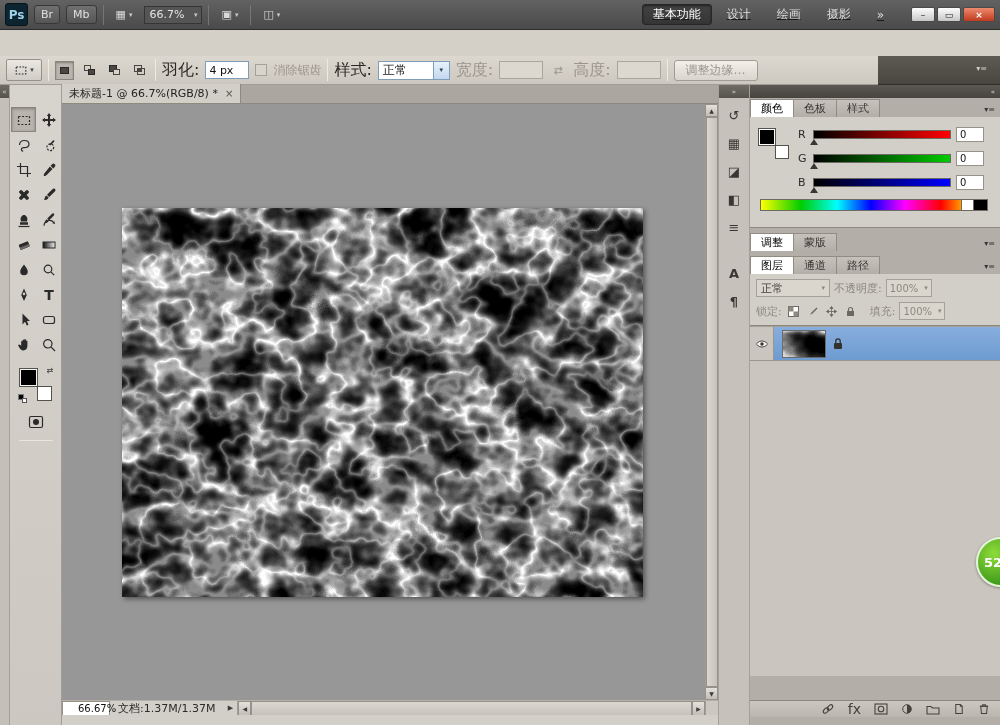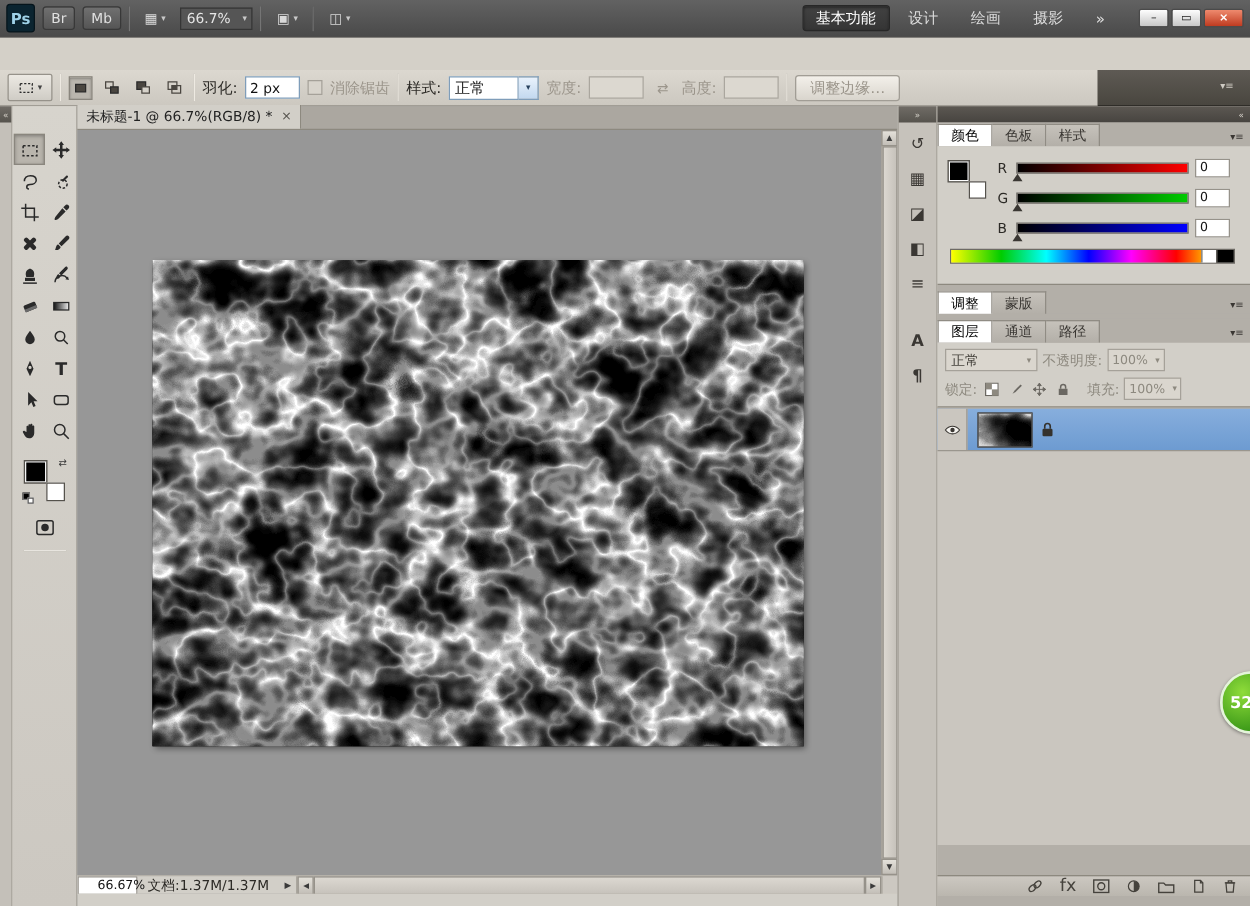--- a/index.html
+++ b/index.html
@@ -15,21 +15,21 @@
     font-size:12px; display:flex; align-items:center; justify-content:center; border-radius:3px; border:1px solid #06141b; }
   .appbtn { height:19px; padding:0 6px; background:linear-gradient(#707070,#555555);
     border:1px solid #383838; border-radius:3px; color:#e0e0e0; font-size:11px;
     display:flex; align-items:center; }
   .appicon { height:19px; padding:0 5px; background:transparent; border:1px solid transparent;
     border-radius:3px; color:#d8d8d8; font-size:11px; display:flex; align-items:center; gap:3px; }
   .appicon .dd, .zoombox .dd { font-size:7px; color:#c9c9c9; }
   .vsep-dark { width:1px; height:20px; background:#3a3a3a; border-right:1px solid #757575; }
   .zoombox { width:58px; height:18px; background:#555555; border:1px solid #353535;
     color:#e6e6e6; font-size:11px; display:flex; align-items:center; justify-content:space-between; padding:0 4px; }
-  .ws-group { margin-left:auto; display:flex; align-items:flex-end; gap:4px; }
+  .ws-group { margin-left:auto; display:flex; align-items:flex-end; gap:4px;text-decoration:underline; }
   .wsbtn { height:21px; padding:0 10px; background:transparent; border:1px solid transparent;
     color:#dcdcdc; font-size:12px; display:flex; align-items:center; }
   .wsbtn.active { background:linear-gradient(#424242,#353535); border:1px solid #272727;
     border-radius:3px; color:#ffffff; box-shadow:inset 0 1px 2px rgba(0,0,0,.5); }
   .winbtns { display:flex; gap:2px; margin-left:10px; }
   .winbtn { width:24px; height:15px; font-size:9px; background:linear-gradient(#fdfdfd,#c7c7c7);
     border:1px solid #4a4a4a; border-radius:2px; color:#222; display:flex; align-items:center; justify-content:center; }
   .winbtn.close { width:32px; background:linear-gradient(#ee8a6e,#bf3a1f); color:#fff; font-weight:bold; }
 
   
@@ -45,21 +45,21 @@
   #optionsdock { position:absolute; top:56px; left:878px; width:122px; height:29px;
     background:linear-gradient(#5e5a54,#49463f); border-bottom:1px solid #2f2d28;
     display:flex; align-items:center; justify-content:flex-end; padding:0 8px; color:#cfcbc3; font-size:9px; }
   .vsep { width:1px; height:22px; background:#a8a49c; border-right:1px solid #eeeae2; }
   .toolpreset { width:36px; height:22px; background:linear-gradient(#ece9e3,#cfccc5);
     border:1px solid #96928a; border-radius:2px; display:flex; align-items:center; justify-content:center; gap:2px; }
   .toolpreset .dd { font-size:7px; color:#444; }
   .modebtn { width:19px; height:19px; background:transparent; border:1px solid transparent;
     display:flex; align-items:center; justify-content:center; }
   .modebtn.pressed { background:#bab6ae; border:1px solid #8a867e; box-shadow:inset 0 1px 2px rgba(0,0,0,.3); }
-  .optlabel { font-size:12px; color:#2c2a26; }
+  .optlabel { font-size:16px; color:#2c2a26; }
   .optlabel.disabled, .cb-label { color:#9b958b; }
   .optinput { width:44px; height:18px; background:#ffffff; border:1px solid #7f9db9;
     font-size:11px; padding:0 3px; color:#111; display:flex; align-items:center; }
   .optinput.disabled { background:#dcd8d0; border:1px solid #aaa69e; }
   .checkbox { width:12px; height:12px; background:#d8d4cc; border:1px solid #a5a199; }
   .dropdown { display:flex; }
   .dropdown .val { width:56px; height:19px; background:#ffffff; border:1px solid #7f9db9;
     padding:0 4px; font-size:12px; display:flex; align-items:center; }
   .dropdown .arrowbtn { width:16px; height:19px; background:linear-gradient(#e9f2fc,#c2d8ef);
     border:1px solid #7f9db9; border-left:none; font-size:7px; color:#27415d;
@@ -277,21 +277,21 @@
     </button>
     <button class="modebtn">
       <svg width="13" height="13" viewBox="0 0 13 13">
           <rect x="1.5" y="1.5" width="7" height="6" fill="none" stroke="#4a4640"></rect>
           <rect x="4.5" y="4.5" width="7" height="6" fill="none" stroke="#4a4640"></rect>
           <rect x="4.5" y="4.5" width="4" height="3" fill="#4a4640"></rect>
         </svg>
     </button>
     <span class="vsep"></span>
     <span class="optlabel">羽化:</span>
-    <div class="optinput">2 px</div>
+    <div class="optinput">4 px</div>
     <span class="checkbox"></span>
     <span class="cb-label">消除锯齿</span>
     <span class="vsep"></span>
     <span class="optlabel">样式:</span>
     <div class="dropdown">
       <span class="val">正常</span>
       <span class="arrowbtn">▾</span>
     </div>
     <span class="optlabel disabled">宽度:</span>
     <div class="optinput disabled"></div>

